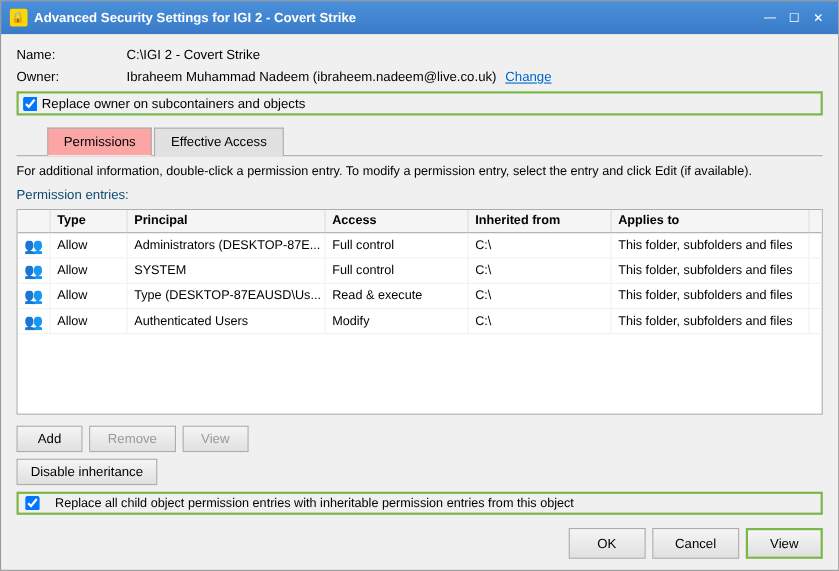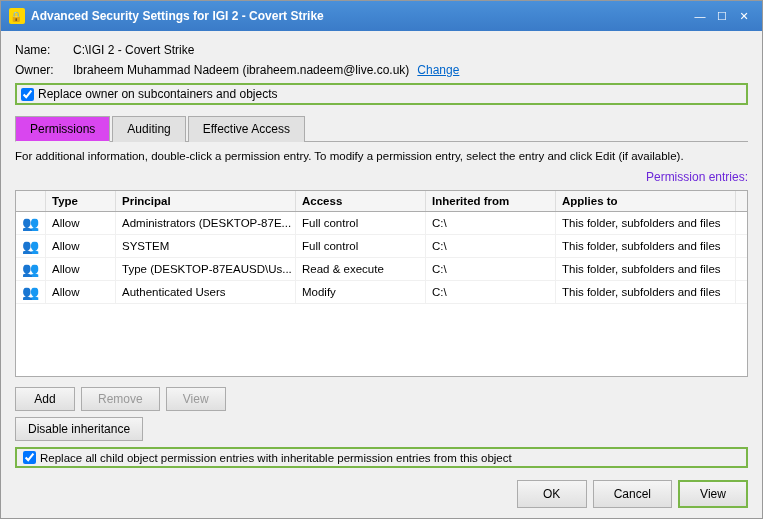--- a/index.html
+++ b/index.html
@@ -82,20 +82,21 @@
       gap: 8px;
     }
     .info-label {
       color: #000;
       width: 50px;
       font-size: 12px;
     }
     .info-value {
       font-size: 12px;
       color: #000;
+      margin-left: 42px;
     }
     .change-link {
       color: #0066cc;
       cursor: pointer;
       font-size: 12px;
       text-decoration: underline;
     }
     .checkbox-container {
       display: inline-flex;
       align-items: center;
@@ -114,34 +115,34 @@
       border: 1px solid #acacac;
       border-bottom: none;
       background: #e1e1e1;
       cursor: pointer;
       font-size: 12px;
       margin-right: 2px;
       position: relative;
       top: 1px;
     }
     .tab.active {
-      background: #d946ef;
+      background: #fca5a5;
       border-bottom: 1px solid #f0f0f0;
       font-weight: 400;
       z-index: 1;
+      margin-left: 28px;
     }
     .description-text {
       font-size: 11.5px;
       color: #000;
       line-height: 1.4;
     }
     .entries-label {
       font-size: 12px;
-      color: #6d28d9;
-      text-align: right;
+      color: #0c4a6e;
     }
     .table-container {
       border: 1px solid #acacac;
       background: white;
       flex: 1;
       overflow: hidden;
     }
     .table-header {
       display: grid;
       grid-template-columns: 30px 70px 180px 130px 130px 180px;
@@ -189,21 +190,21 @@
     .disable-btn {
       padding: 4px 12px;
       border: 1px solid #acacac;
       background: linear-gradient(to bottom, #f5f5f5, #e0e0e0);
       cursor: pointer;
       font-size: 12px;
     }
     .replace-checkbox-row {
       display: inline-flex;
       align-items: center;
-      gap: 4px;
+      gap: 14px;
       border: 2px solid #7ab648;
       padding: 2px 6px;
       font-size: 11.5px;
     }
     .footer-buttons {
       display: flex;
       justify-content: flex-end;
       gap: 6px;
       margin-top: 6px;
     }
@@ -255,23 +256,20 @@
     </div>
 
     <div class="checkbox-container">
       <input type="checkbox" checked="" style="">
       <span>Replace owner on subcontainers and objects</span>
     </div>
 
     <div class="tabs-container">
       <div class="tab active">
         <span>Permissions</span>
-      </div>
-      <div class="tab">
-        <span>Auditing</span>
       </div>
       <div class="tab">
         <span>Effective Access</span>
       </div>
     </div>
 
     <div class="description-text">For additional information, double-click a permission entry. To modify a permission entry, select the entry and click Edit (if available).</div>
 
     <div class="entries-label">Permission entries:</div>
 

